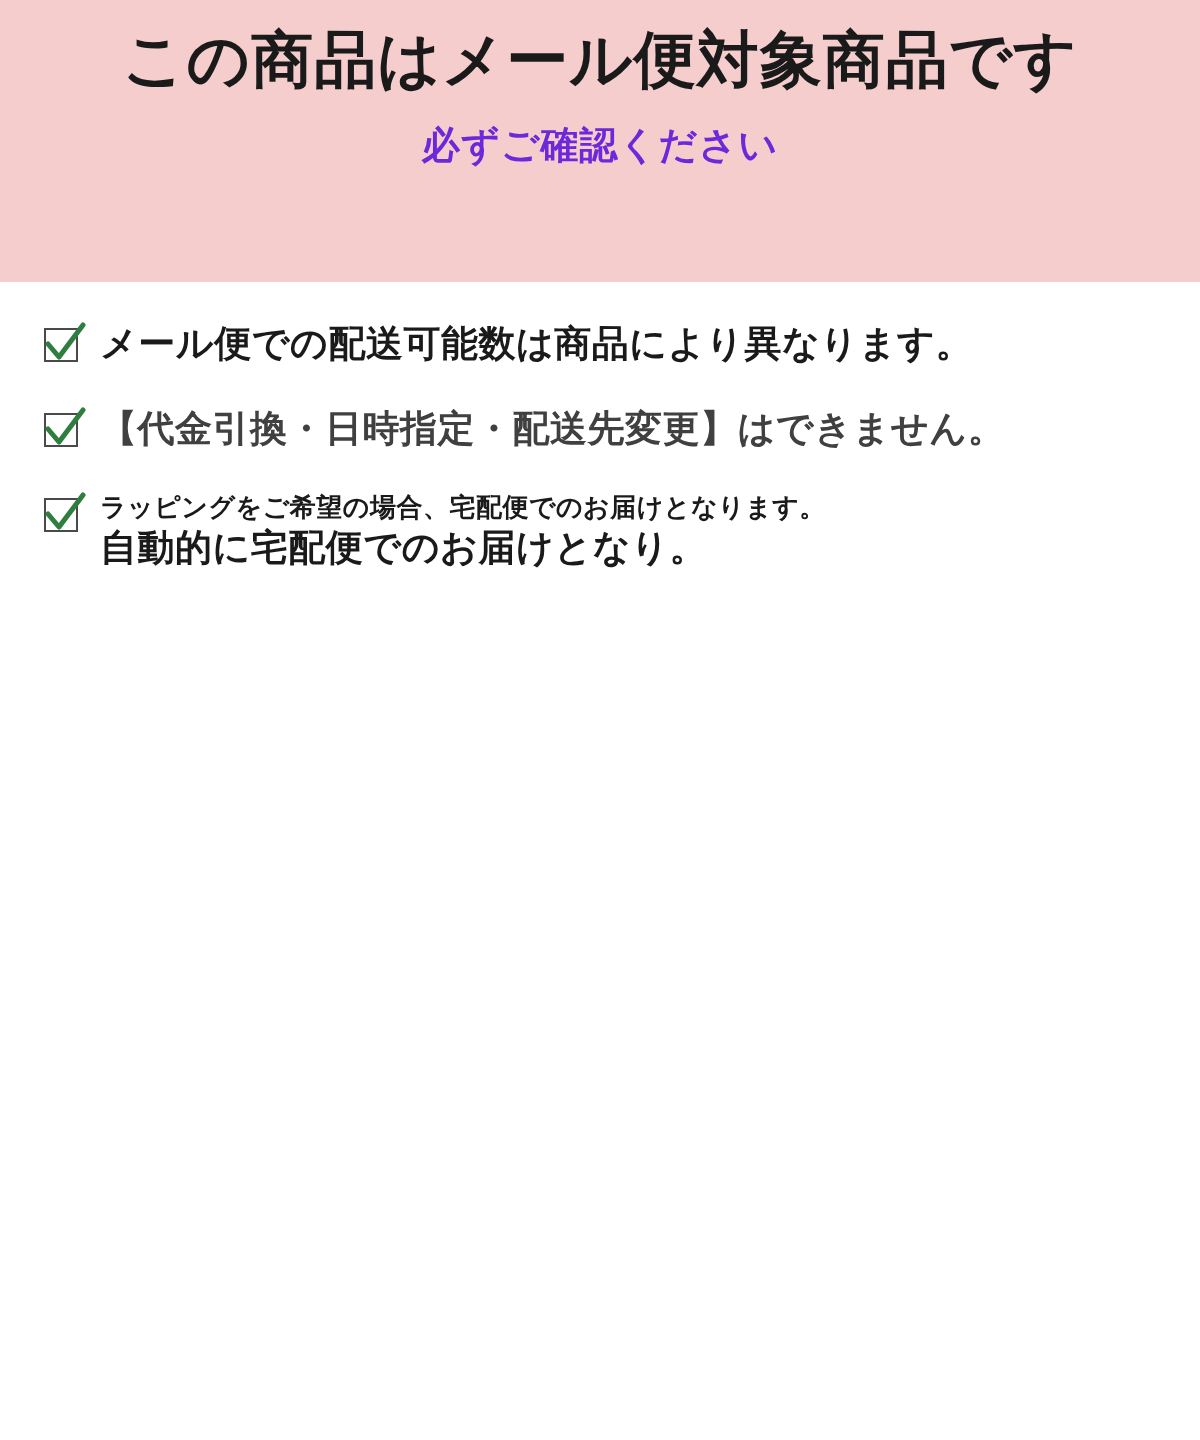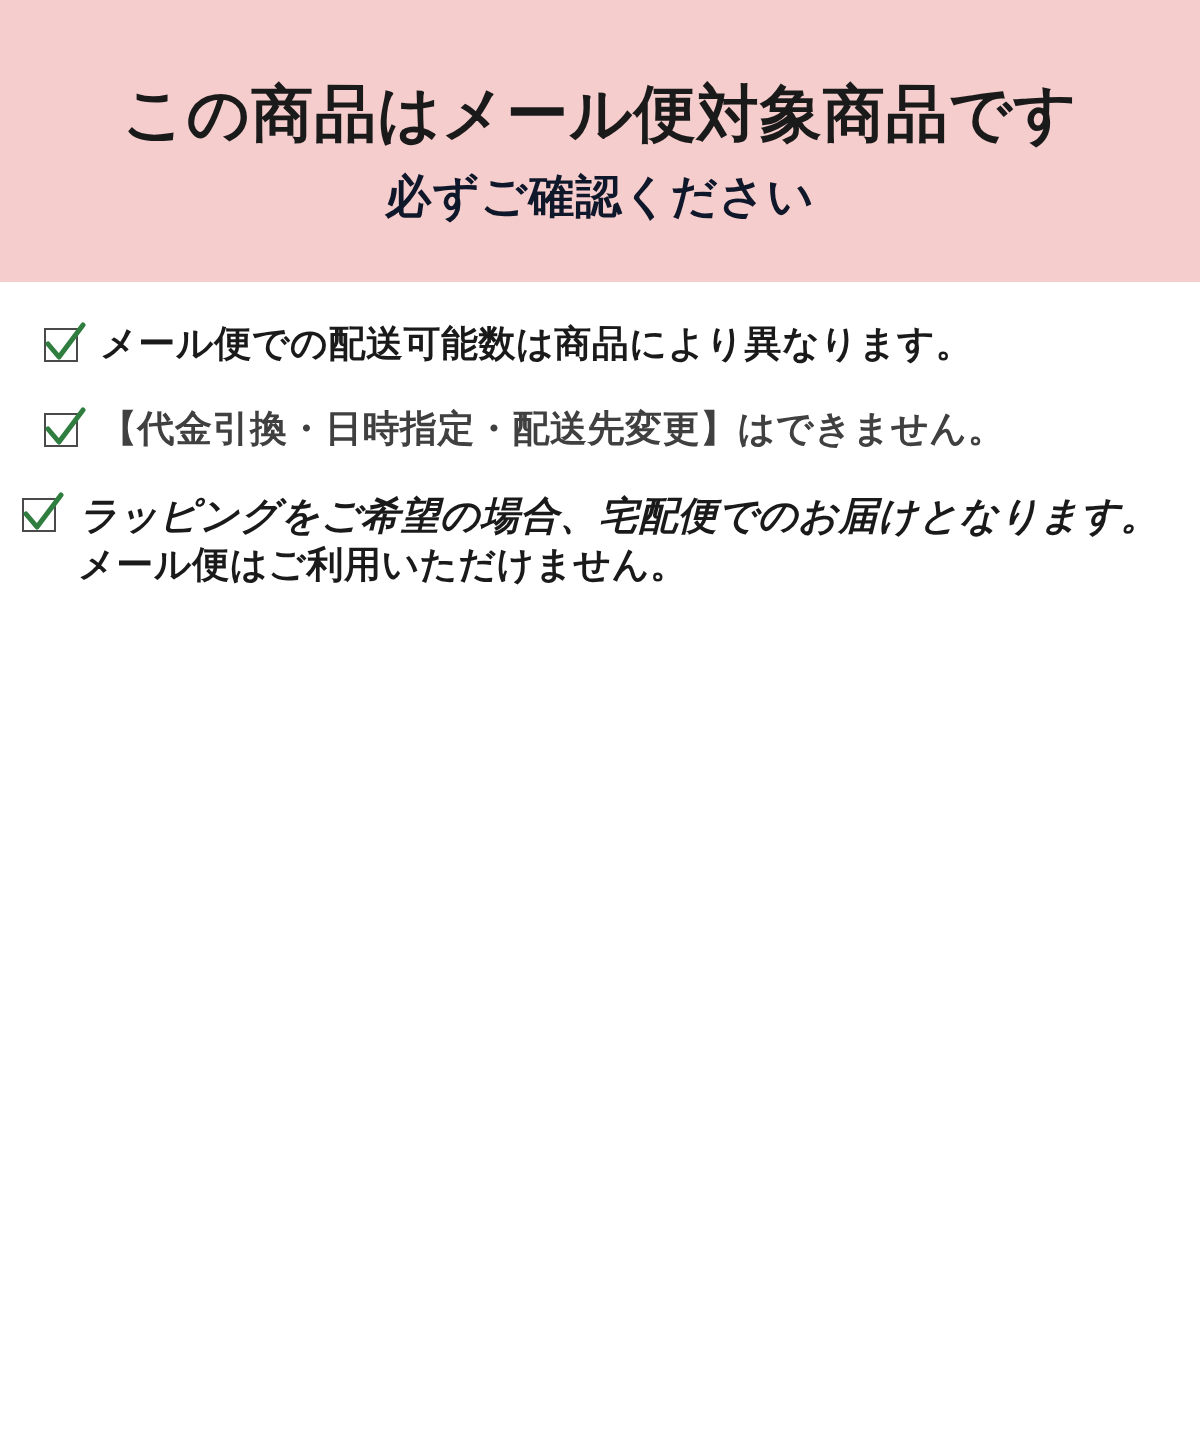--- a/index.html
+++ b/index.html
@@ -23,53 +23,52 @@
   }
 
   
   .banner {
     width: 1200px;
     height: 282px;
     background: #f6cdcd;
     display: flex;
     flex-direction: column;
     align-items: center;
-    justify-content: center;
+    justify-content: flex-start;
     box-sizing: border-box;
     padding-top: 26px;
   }
   .banner-title {
     font-size: 62px;
     font-weight: bold;
     color: #1a1a1a;
     letter-spacing: 1px;
     line-height: 1.1;
     text-align: center;
     margin: 0 0 18px 0;
   }
   .banner-sub {
-    font-size: 46px;
+    font-size: 38px;
     font-weight: bold;
-    color: #0f172a;
+    color: #6d28d9;
     letter-spacing: 1px;
     text-align: center;
-    margin: 0;
+    margin: 8px;
   }
 
   
   .list {
     padding: 38px 0 0 0;
     box-sizing: border-box;
   }
   .item {
     display: flex;
     align-items: flex-start;
     padding: 0 40px 0 44px;
     margin-bottom: 36px;
-    justify-content: flex-end;
   }
   .check {
     flex: 0 0 auto;
     width: 38px;
     height: 38px;
     margin-top: 8px;
     margin-right: 18px;
     position: relative;
   }
   .check .box {
@@ -97,22 +96,21 @@
     font-weight: bold;
     color: #1a1a1a;
     line-height: 1.32;
     letter-spacing: 0.5px;
     white-space: nowrap;
   }
   .line.red {
     color: #404040;
   }
   .line.smaller {
-    font-size: 39px;
-    font-style: italic;
+    font-size: 26px;
   }
 </style>
 </head>
 <body>
 
 <div class="page">
 
   <div class="banner" style="background: rgb(246, 205, 205);">
     <div class="banner-title">この商品はメール便対象商品です</div>
     <div class="banner-sub">必ずご確認ください</div>
@@ -143,18 +141,18 @@
       </div>
       <div class="item">
         <span class="check">
           <span class="box"></span>
           <svg viewBox="0 0 44 46" xmlns="http://www.w3.org/2000/svg">
             <path d="M5 22 L16 35 L40 3" fill="none" stroke="#2f7d3f" stroke-width="5" stroke-linecap="round" stroke-linejoin="round"></path>
           </svg>
         </span>
         <div class="lines">
           <div class="line smaller">ラッピングをご希望の場合、宅配便でのお届けとなります。</div>
-          <div class="line">メール便はご利用いただけません。</div>
+          <div class="line">自動的に宅配便でのお届けとなり。</div>
         </div>
       </div>
     </div>
 
 </div>
 
 </body></html>

